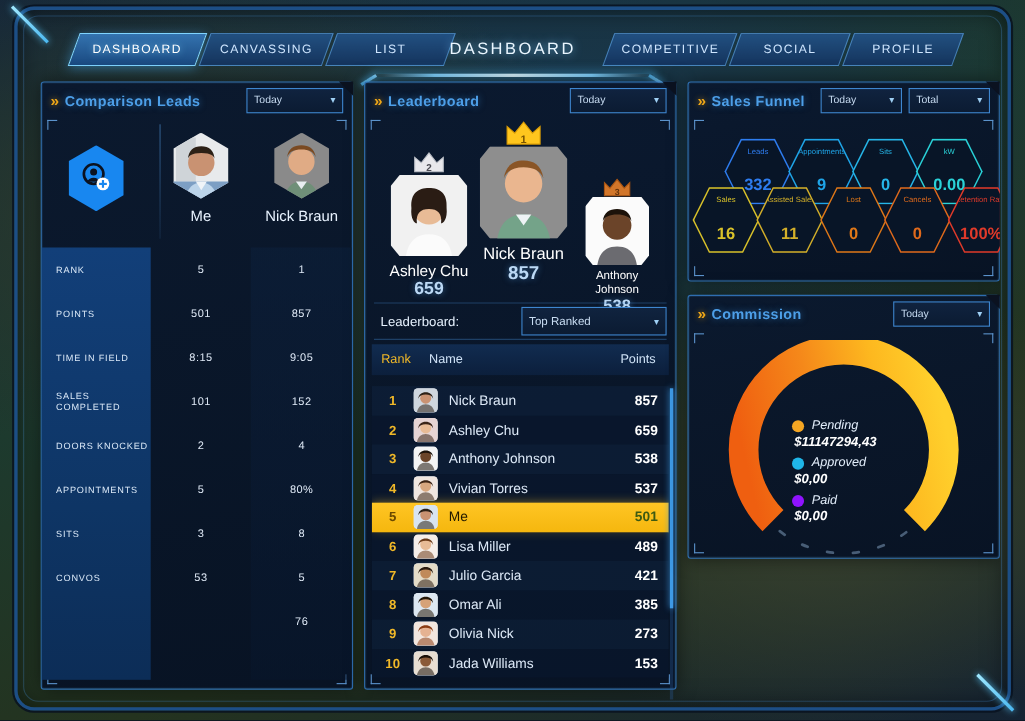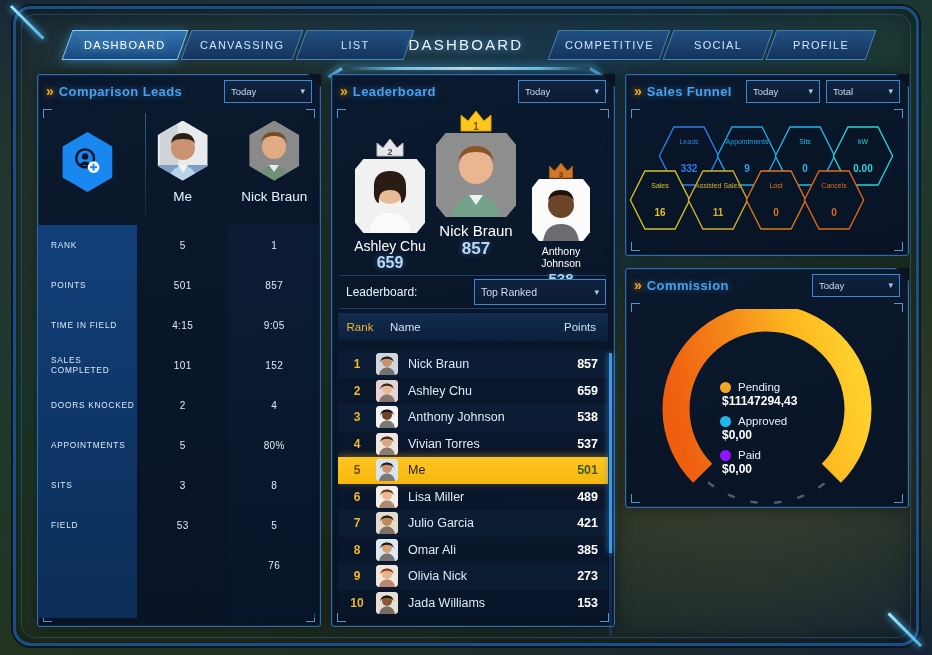--- a/index.html
+++ b/index.html
@@ -200,28 +200,28 @@
     display: flex; flex-direction: column; align-items: center; justify-content: center;
     position: relative;
   }
   .hex .inner {
     position: absolute; inset: 1.5px;
     clip-path: polygon(25% 2%, 75% 2%, 99% 50%, 75% 98%, 25% 98%, 1% 50%);
     background: #081527;
     display: flex; flex-direction: column; align-items: center; justify-content: center;
   }
   .hex .hlabel { font-size: 7px; line-height: 1.12; text-align: center; max-width: 88%; }
-  .hex .hval { font-size: 10px; font-weight: bold; margin-top: 17px; }
+  .hex .hval { font-size: 15px; font-weight: bold; margin-top: 17px; }
 
   
   #pComm { left: 602px; top: 252px; width: 284px; height: 240px; }
   #commBody { position: absolute; left: 0; top: 34px; right: 0; bottom: 0; }
   #gauge { position: absolute; left: 50%; top: 6px; transform: translateX(-50%); }
   #commLegend { position: absolute; left: 94px; top: 78px; }
-  .lgrow { margin-bottom: 7px; }
+  .lgrow { margin-bottom: 7px; font-style: italic; }
   .lgtop { display: flex; align-items: center; }
   .dot { width: 11px; height: 11px; border-radius: 50%; margin-right: 7px; }
   .lgname { font-size: 11.5px; color: #e3eefb; }
   .lgval { font-size: 12px; font-weight: bold; color: #ffffff; padding-left: 2px; margin-top: 1px; }
 </style>
 </head>
 <body>
 
 <div id="stage">
   <div id="frame">
@@ -332,32 +332,32 @@
               <div class="trow">
                 <span class="lbl">DOORS KNOCKED</span>
               </div>
               <div class="trow">
                 <span class="lbl">APPOINTMENTS</span>
               </div>
               <div class="trow">
                 <span class="lbl">SITS</span>
               </div>
               <div class="trow">
-                <span class="lbl">FIELD</span>
+                <span class="lbl">CONVOS</span>
               </div>
             </div>
           <div class="tbl-col" id="cmpMe">
               <div class="trow">
                 <span class="val">5</span>
               </div>
               <div class="trow">
                 <span class="val">501</span>
               </div>
               <div class="trow">
-                <span class="val">4:15</span>
+                <span class="val">8:15</span>
               </div>
               <div class="trow">
                 <span class="val">101</span>
               </div>
               <div class="trow">
                 <span class="val">2</span>
               </div>
               <div class="trow">
                 <span class="val">5</span>
               </div>
@@ -685,20 +685,28 @@
                 <div class="hlabel" style="color:#e07818">Lost</div>
                 <div class="hval" style="color:#e07818">0</div>
               </div>
             </div>
           </div>
           <div class="hexwrap" style="left: 177px; top: 60px; width: 62px; height: 62px;">
             <div class="hex" style="background:#e06a1c">
               <div class="inner">
                 <div class="hlabel" style="color:#e06a1c">Cancels</div>
                 <div class="hval" style="color:#e06a1c">0</div>
+              </div>
+            </div>
+          </div>
+          <div class="hexwrap" style="left: 235px; top: 60px; width: 62px; height: 62px;">
+            <div class="hex" style="background:#e03a2a">
+              <div class="inner">
+                <div class="hlabel" style="color:#e03a2a">Retention Ratio</div>
+                <div class="hval" style="color:#e03a2a">100%</div>
               </div>
             </div>
           </div>
         </div>
     </div>
 
     <div class="panel" id="pComm">
       <div class="panel-head">
         <span class="chev">»</span>
         <span class="panel-title">Commission</span>

